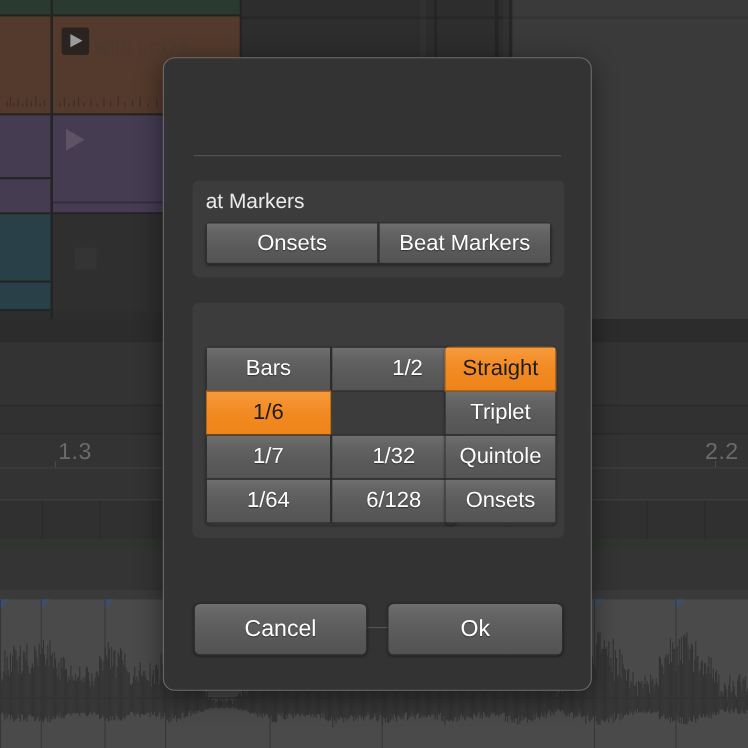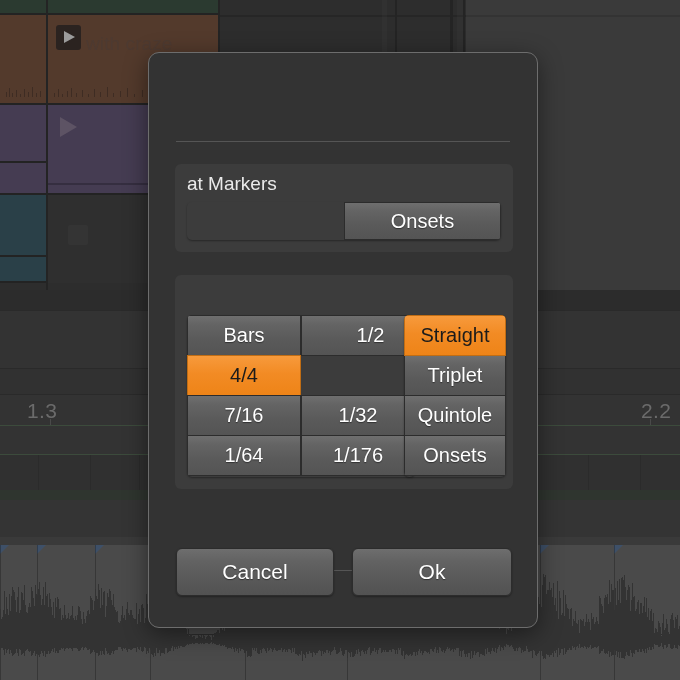--- a/index.html
+++ b/index.html
@@ -448,21 +448,21 @@
     </div>
 
     <div class="bg-mid">
       <div class="mid-band" style="top:0;height:20px;background:#2c2c2c;"></div>
       <div class="mid-sep" style="top:20px;"></div>
       <div class="mid-band" style="top:21px;height:57px;background:#333;"></div>
       <div class="mid-sep" style="top:78px;"></div>
       <div class="mid-band" style="top:79px;height:25px;background:#313131;"></div>
       <div class="mid-sep" style="top:104px;"></div>
 
-      <div class="ruler-num" style="left:27px;top:109px;">1.3</div>
+      <div class="ruler-num" style="left:53px;top:109px;">1.3</div>
       <div class="ruler-num" style="left:641px;top:109px;">2.2</div>
 
       <div class="mid-tick" style="left:50px;top:129px;"></div>
       <div class="mid-tick" style="left:650px;top:129px;"></div>
 
       <div class="grid-green" style="top:135px;"></div>
       <div class="mid-band" style="top:136px;height:28px;background:#333;"></div>
       <div class="grid-green" style="top:164px;"></div>
 
       <div class="mid-band" style="top:165px;height:35px;background:#303030;"></div>
@@ -1183,33 +1183,34 @@
   </div>
 
   <div class="dialog">
 
     <div class="title-rule"></div>
 
     <div class="group" style="top:111px;height:88px;">
       <div class="group-title">at Markers</div>
       <div class="seg-markers">
         <div class="cell">Onsets</div>
+        <div class="cell">Beat Markers</div>
       </div>
     </div>
 
     <div class="group" style="top:222px;height:214px;">
 
       <div class="grid-left">
         <div class="cell" style="left:0;top:0;">Bars</div>
         <div class="cell" style="left:114px;top:0;padding-left:25px;">1/2</div>
-        <div class="cell sel" style="left:0;top:40px;">4/4</div>
-        <div class="cell" style="left:0;top:80px;">7/16</div>
+        <div class="cell sel" style="left:0;top:40px;">1/6</div>
+        <div class="cell" style="left:0;top:80px;">1/7</div>
         <div class="cell" style="left:114px;top:80px;">1/32</div>
         <div class="cell" style="left:0;top:120px;">1/64</div>
-        <div class="cell" style="left:114px;top:120px;">1/176</div>
+        <div class="cell" style="left:114px;top:120px;">6/128</div>
       </div>
 
       <div class="grid-right">
         <div class="cell" style="top:40px;">Triplet</div>
         <div class="cell sel" style="top:0;">Straight</div>
         <div class="cell" style="top:80px;">Quintole</div>
         <div class="cell" style="top:120px;">Onsets</div>
       </div>
     </div>
 

